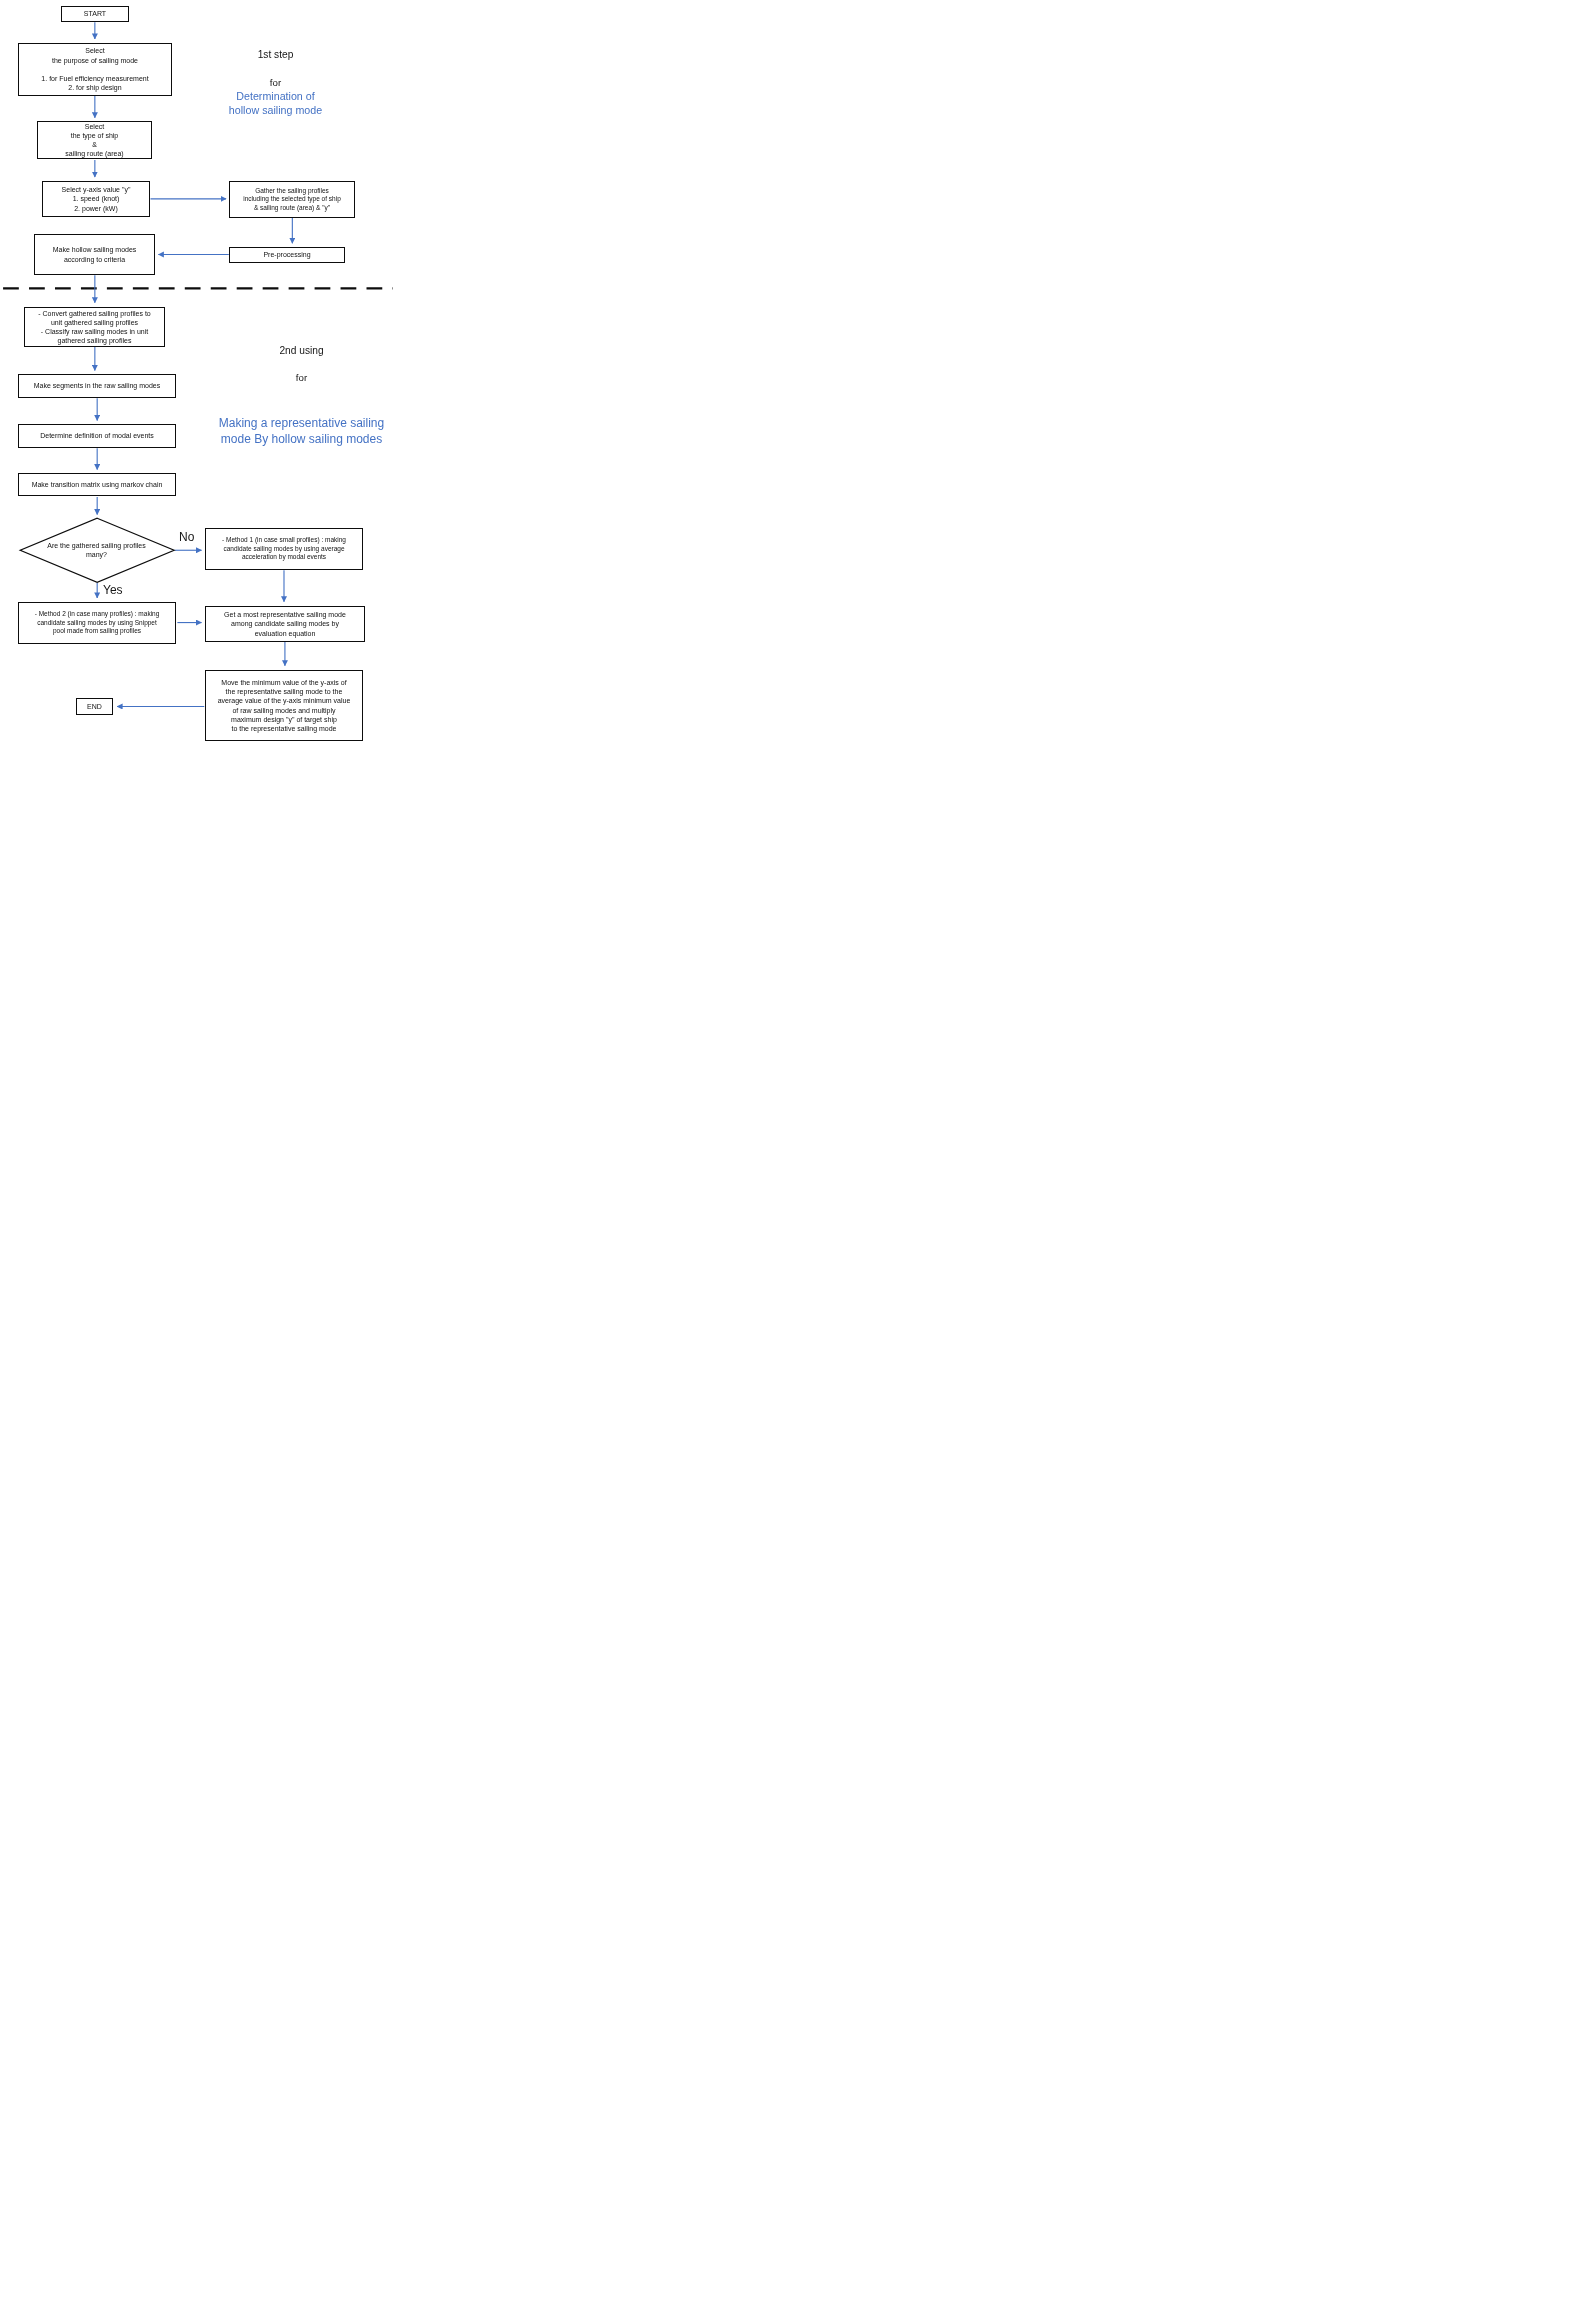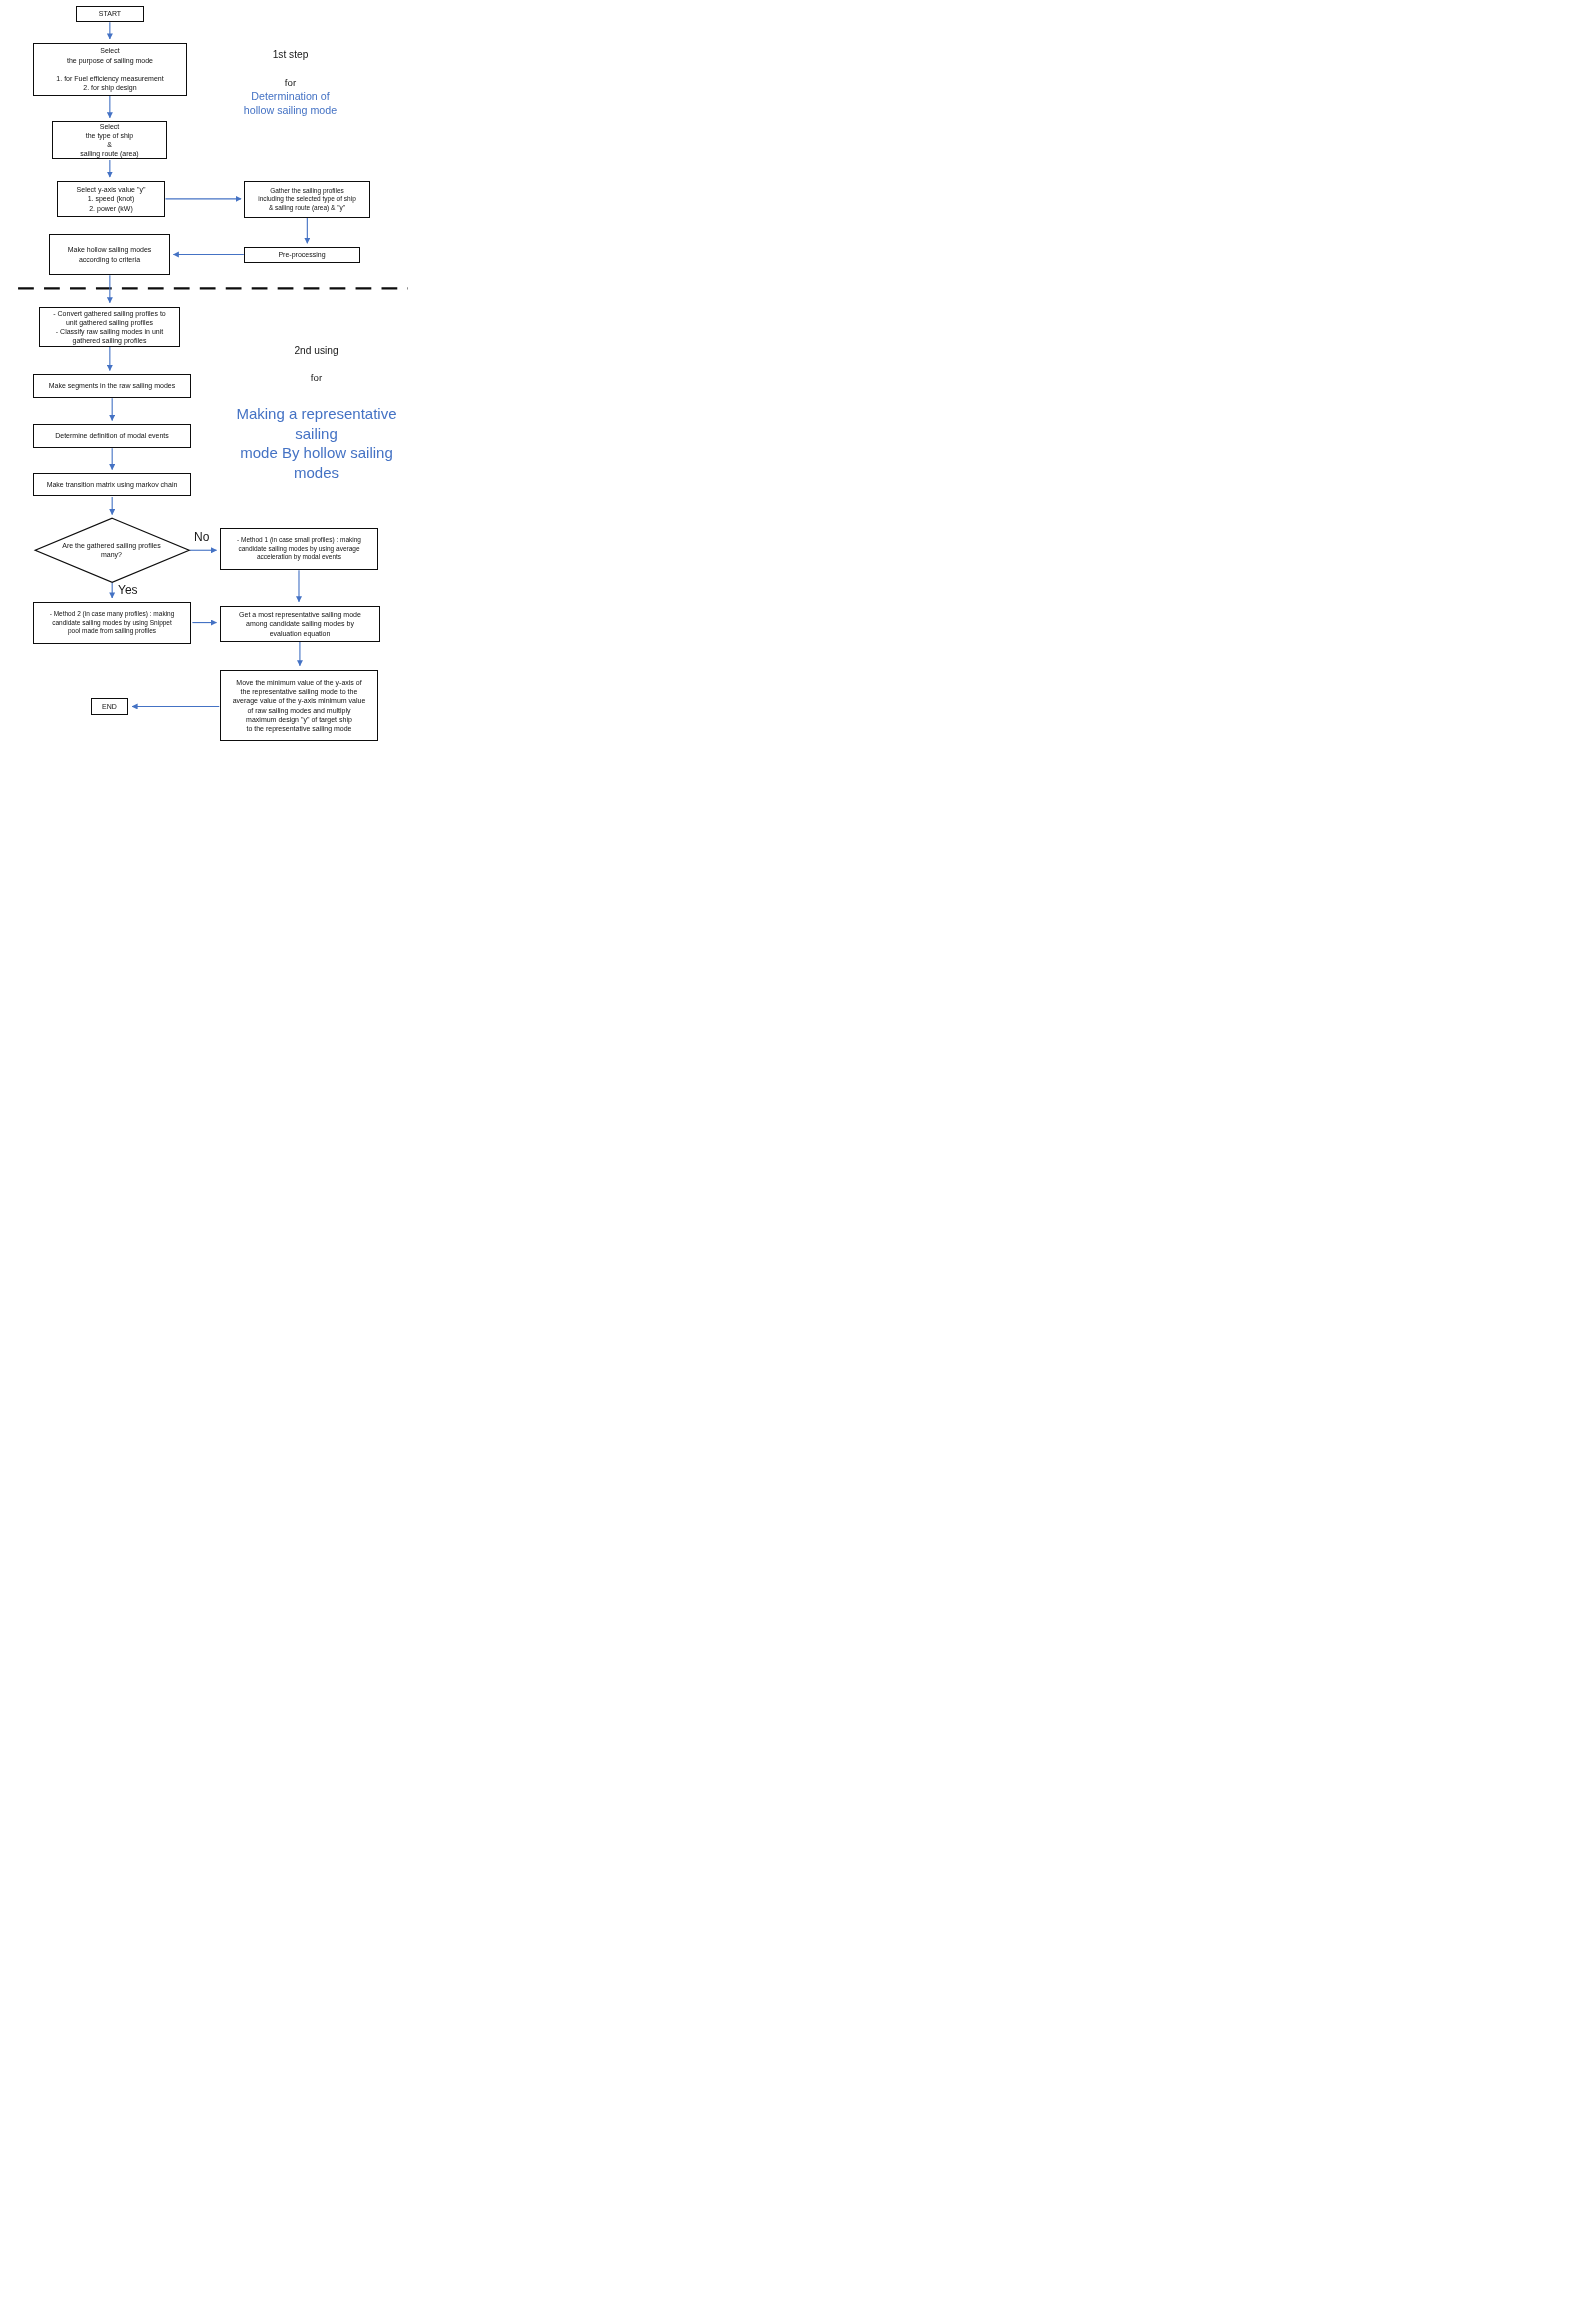--- a/index.html
+++ b/index.html
@@ -4,21 +4,20 @@
 <style>
   html,body{margin:0;padding:0;background:#ffffff;}
   .canvas{
     position:relative;
     width:396px;
     height:757px;
     background:#ffffff;
     font-family:"Liberation Sans", sans-serif;
     color:#111;
     overflow:hidden;
-    margin-left:15px;
   }
   .overlay{
     position:absolute;
     left:0;top:0;width:396px;height:757px;
   }
   .node{
     position:absolute;
     border:1.2px solid #0d0d0d;
     background:#ffffff;
     display:flex;
@@ -91,21 +90,21 @@
     <polygon points="209,1118 375,1187 209,1256 43,1187" fill="#ffffff" stroke="#0d0d0d" stroke-width="2.6"></polygon>
   </svg>
 
   <div class="plain" style="left:206px;top:49px;width:139px;font-size:10.2px;">1st step</div>
   <div class="plain" style="left:206px;top:77px;width:139px;font-size:9.7px;">for</div>
   <div class="plain accent" style="left:192px;top:90px;width:167px;font-size:10.7px;line-height:1.3;">Determination of
 hollow sailing mode</div>
 
   <div class="plain" style="left:232px;top:345px;width:139px;font-size:10.2px;">2nd using</div>
   <div class="plain" style="left:232px;top:372px;width:139px;font-size:9.7px;">for</div>
-  <div class="plain accent" style="left:209px;top:404px;width:185px;font-size:15px;line-height:1.3;">Making a representative sailing
+  <div class="plain accent" style="left:209px;top:416px;width:185px;font-size:12px;line-height:1.3;">Making a representative sailing
 mode By hollow sailing modes</div>
 
   <div class="node" style="left:61px;top:6px;width:68px;height:16px;">START</div>
 
   <div class="node" style="left:18px;top:43px;width:154px;height:53px;">Select
 the purpose of sailing mode
 
 1. for Fuel efficiency measurement
 2. for ship design</div>
 

